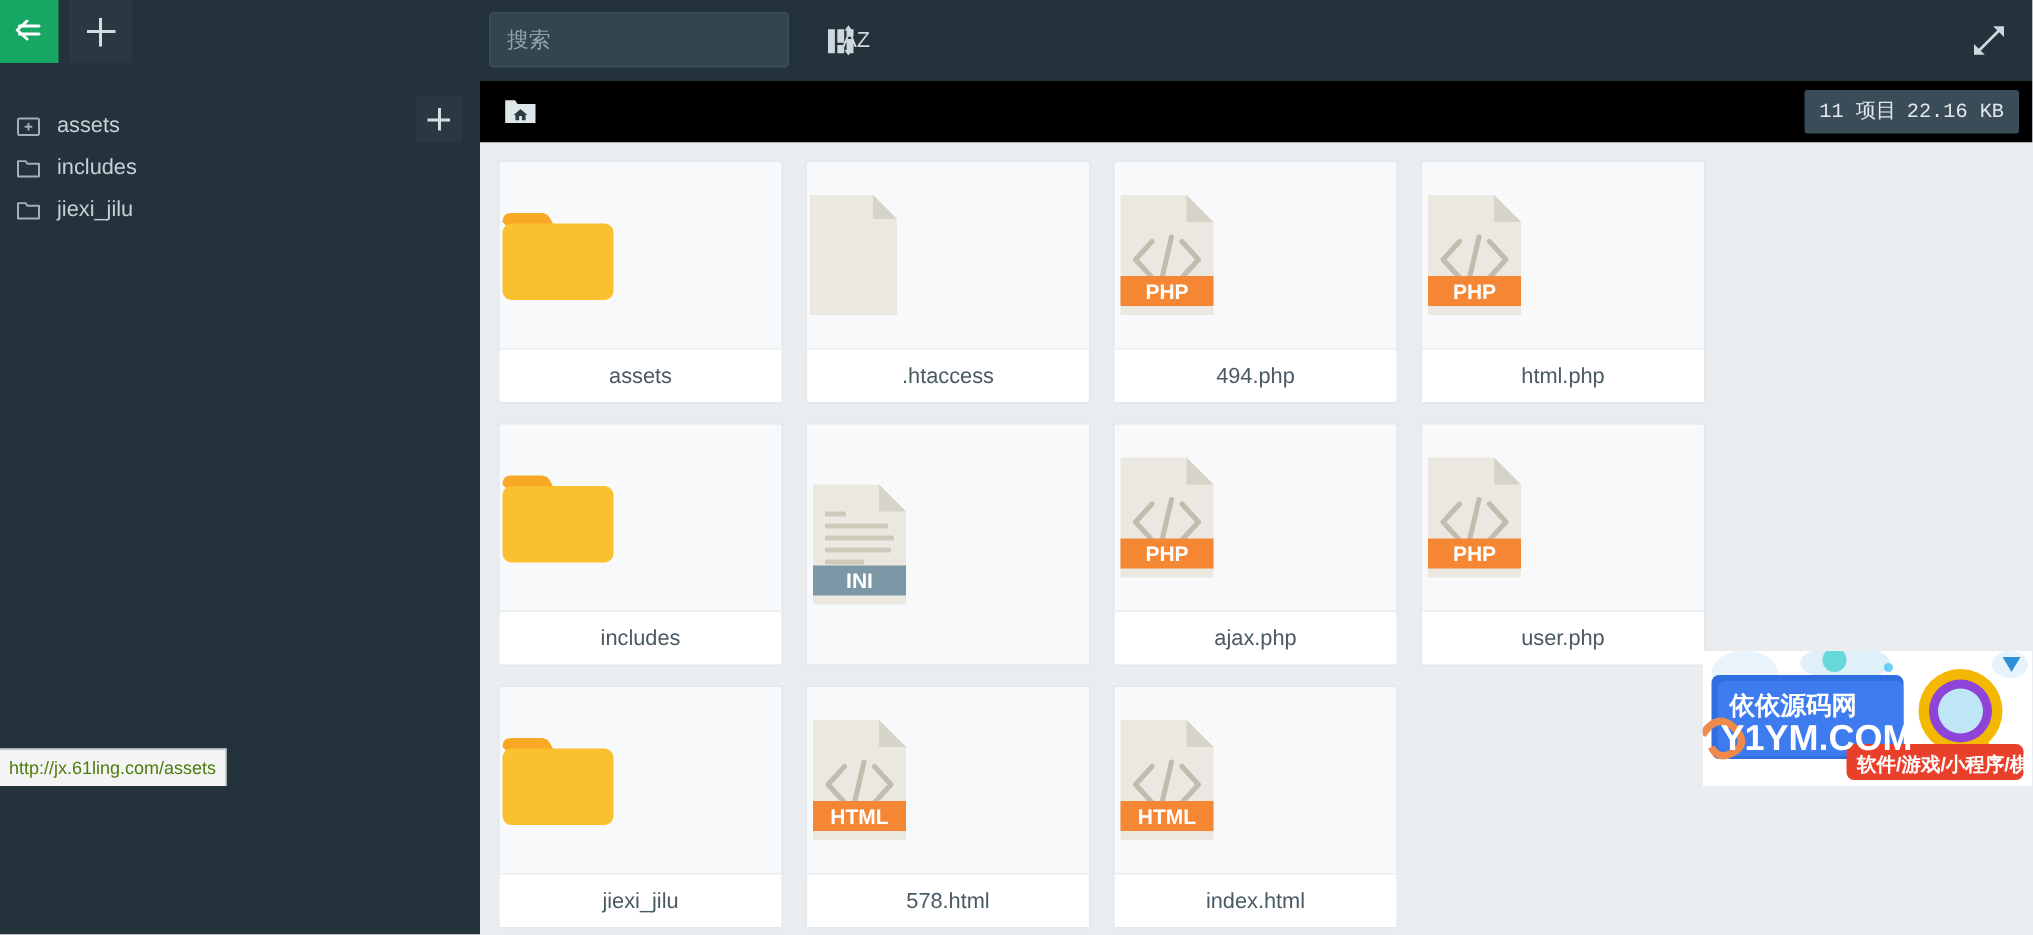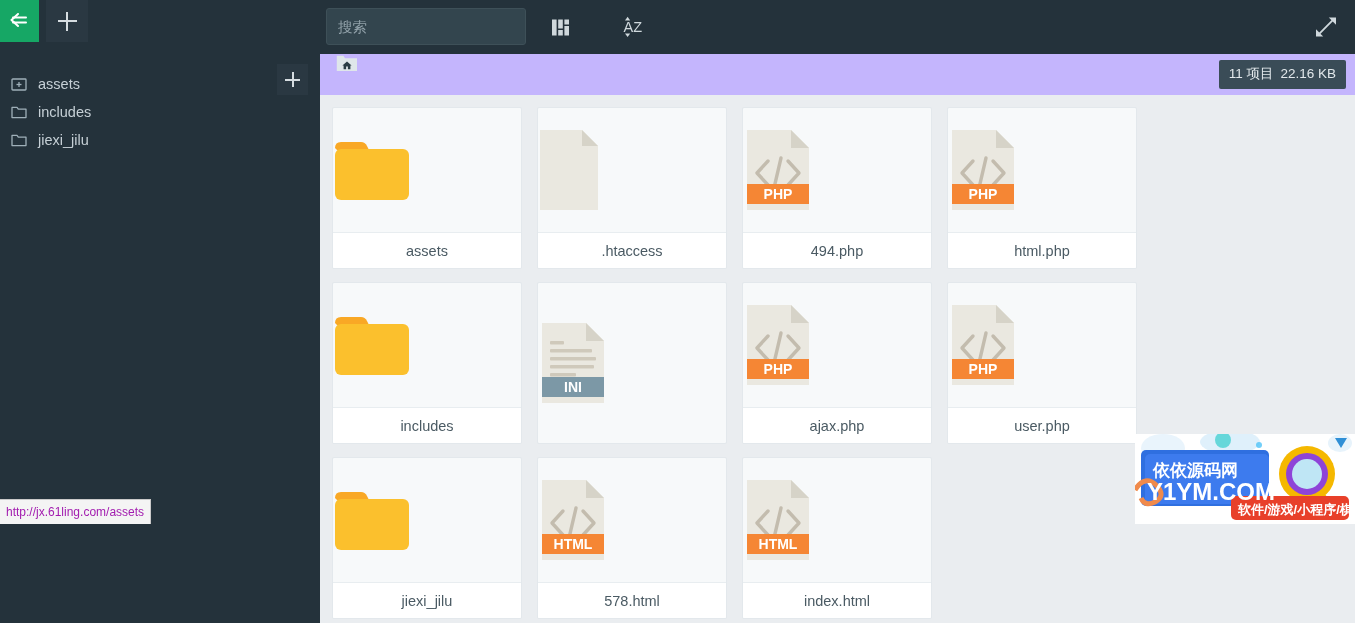--- a/index.html
+++ b/index.html
@@ -54,21 +54,21 @@
   }
   .search-input::placeholder { color: #93a3ab; }
 
   .icon-btn {
     position: absolute; top: 10px;
     width: 34px; height: 34px;
     display: flex; align-items: center; justify-content: center;
     cursor: pointer;
   }
   #view-btn  { left: 544px; }
-  #sort-btn  { left: 618px; }
+  #sort-btn  { left: 556px; }
   #fullscreen-btn { left: 1308px; top: 9px; width: 36px; height: 36px; }
 
   
   .sidebar {
     position: absolute; left: 0; top: 54px;
     width: 320px; height: 569px;
     background: #24323b;
     padding-top: 16px;
   }
   .tree-item {
@@ -87,22 +87,22 @@
   }
   .sidebar-add .plus2 { position: relative; width: 15px; height: 15px; }
   .sidebar-add .plus2:before, .sidebar-add .plus2:after { content:""; position:absolute; background:#d6dde1; }
   .sidebar-add .plus2:before { left: 6.5px; top: 0; width: 2px; height: 15px; }
   .sidebar-add .plus2:after  { top: 6.5px; left: 0; height: 2px; width: 15px; }
 
   
   .crumbbar {
     position: absolute; left: 320px; top: 54px;
     width: 1035px; height: 41px;
-    background: #c4b5fd;
-    display: flex; align-items: flex-start;
+    background: #000000;
+    display: flex; align-items: center; font-family: Liberation Mono, monospace;
   }
   .crumb-home { margin-left: 16px; cursor: pointer; display:flex; }
   .status-badge {
     position: absolute; right: 9px; top: 6px;
     background: #3a4c57;
     color: #e2e8eb; font-size: 13.5px;
     padding: 5px 10px 6px 10px;
     border-radius: 2px;
     white-space: nowrap;
   }
@@ -143,21 +143,21 @@
 
   
   .statusbar {
     position: absolute; left: 0; bottom: 0;
     height: 20px;
     background: #f4f4f4;
     border: 1px solid #c9c9c9;
     border-left: none; border-bottom: none;
     padding: 12px 6px;
     display: flex; align-items: center;
-    color: #a21caf; font-size: 12px;
+    color: #4d7c0f; font-size: 12px;
     max-width: 455px;
   }
 
   
   .watermark {
     position: absolute; right: 0; bottom: 0;
     width: 220px; height: 90px;
     overflow: hidden;
     pointer-events: none;
   }

